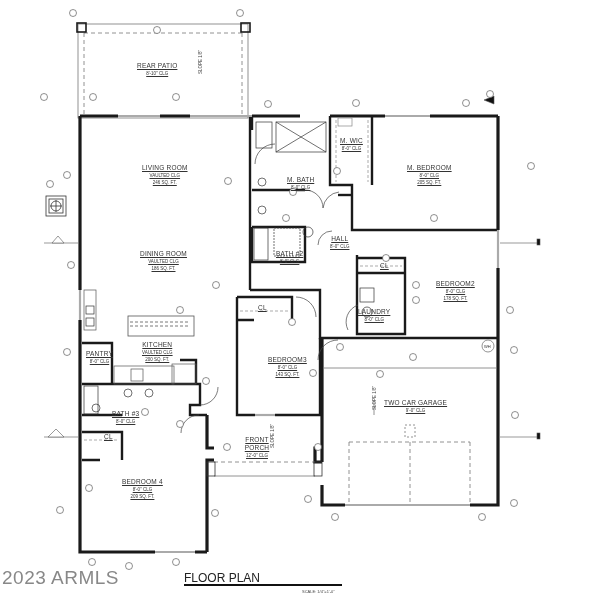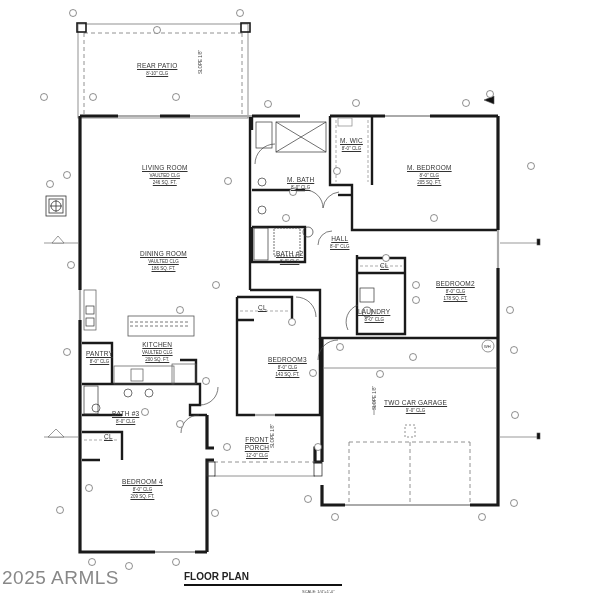--- a/index.html
+++ b/index.html
@@ -2,21 +2,21 @@
 <html><head>
 <meta charset="utf-8">
 <style>
   html,body{margin:0;padding:0;background:#fff;}
   body{width:616px;height:600px;position:relative;overflow:hidden;font-family:"Liberation Sans",sans-serif;color:#222;}
   svg{position:absolute;left:0;top:0;}
   .lbl{position:absolute;text-align:center;font-size:6px;line-height:7px;color:#333;white-space:nowrap;}
   .lbl .nm{text-decoration:underline;font-size:6.5px;letter-spacing:0.2px;}
   .lbl .sub{font-size:4.5px;text-decoration:underline;display:block;}
   .wm{position:absolute;left:2px;top:567px;font-size:19px;color:#888;letter-spacing:0.5px;font-family:"Liberation Sans",sans-serif;}
-  .title{position:absolute;left:184px;top:571px;font-size:10px;font-weight:bold;color:#222;}
+  .title{position:absolute;left:184px;top:571px;font-size:12px;font-weight:normal;color:#222;}
   .title-bar{position:absolute;left:184px;top:584px;width:158px;height:2px;background:#111;}
   .scale{position:absolute;left:302px;top:589px;font-size:4px;color:#444;}
   .slope{position:absolute;font-size:4.5px;color:#444;transform:rotate(-90deg);transform-origin:left top;white-space:nowrap;}
 </style>
 </head>
 <body>
 
 <svg width="616" height="600" viewBox="0 0 616 600">
   <g fill="none" stroke="#1a1a1a">
 
@@ -308,16 +308,16 @@
 <div class="slope" style="left:372px;top:410px;">SLOPE 1/8"</div>
 <div class="lbl" style="left:484px;top:343px;font-size:4px;">
   <span>WH</span>
 </div>
 <div class="lbl" style="left:122px;top:478px;">
   <span class="nm">BEDROOM 4</span>
   <span class="sub">8'-0" CLG</span>
   <span class="sub">209 SQ. FT.</span>
 </div>
 
-<div class="wm">2025 ARMLS</div>
+<div class="wm">2023 ARMLS</div>
 <div class="title">FLOOR PLAN</div>
 <div class="title-bar"></div>
 <div class="scale">SCALE: 1/4"=1'-0"</div>
 
 </body></html>

